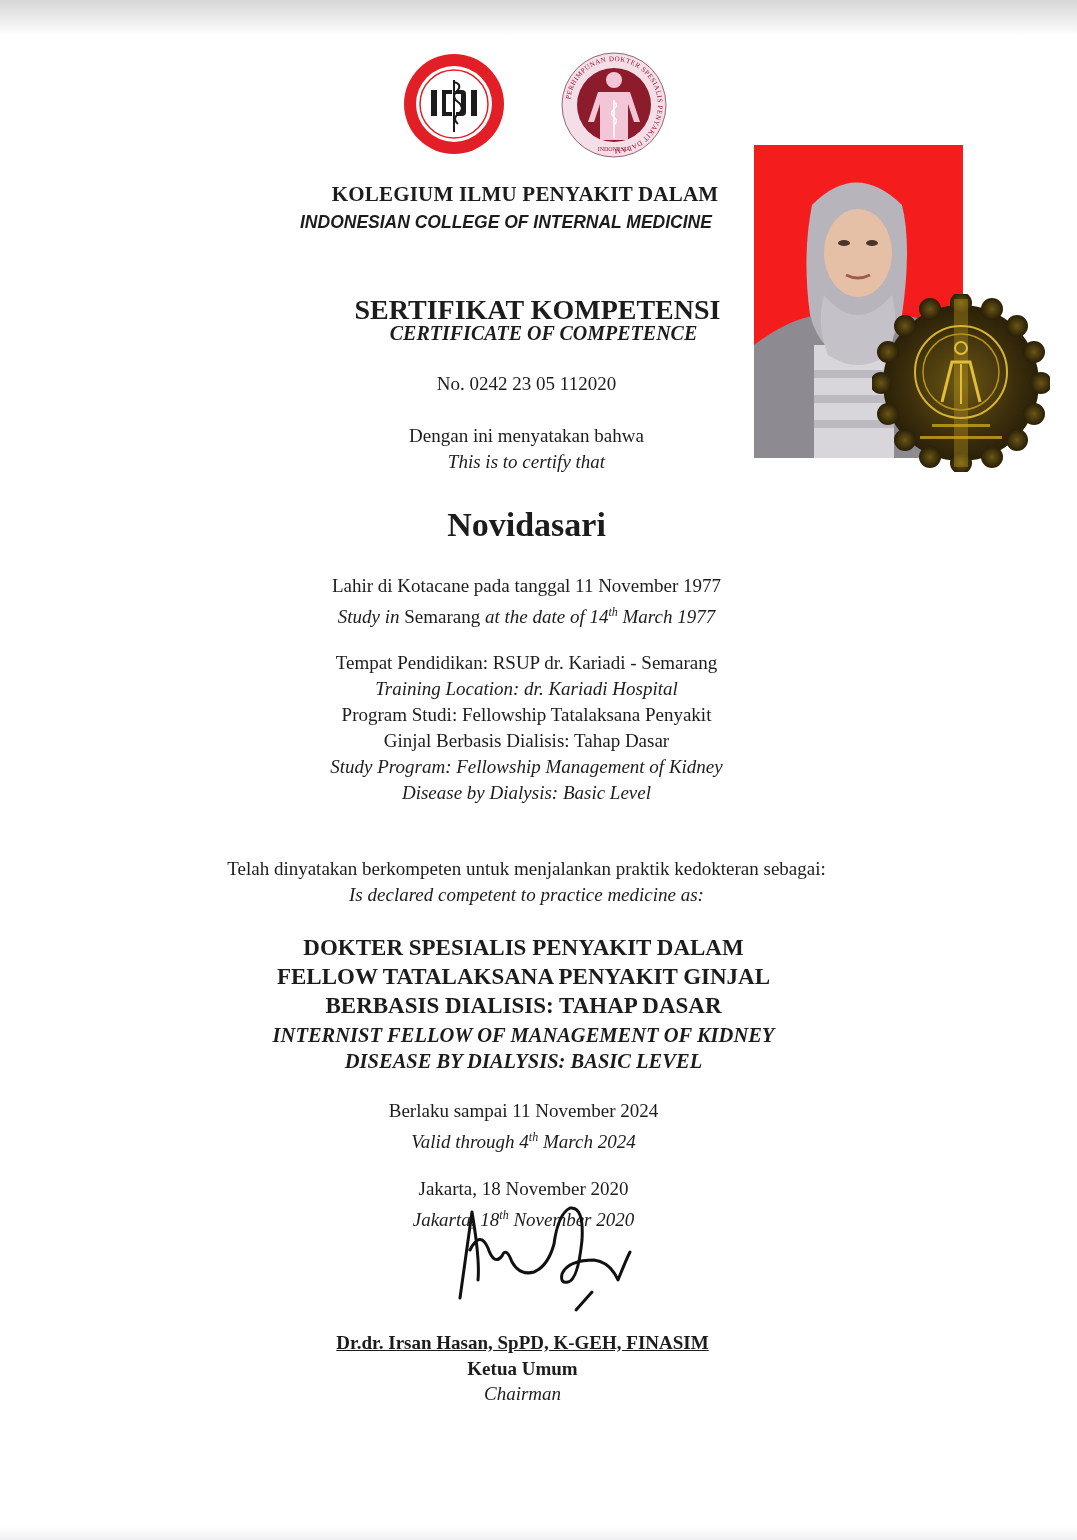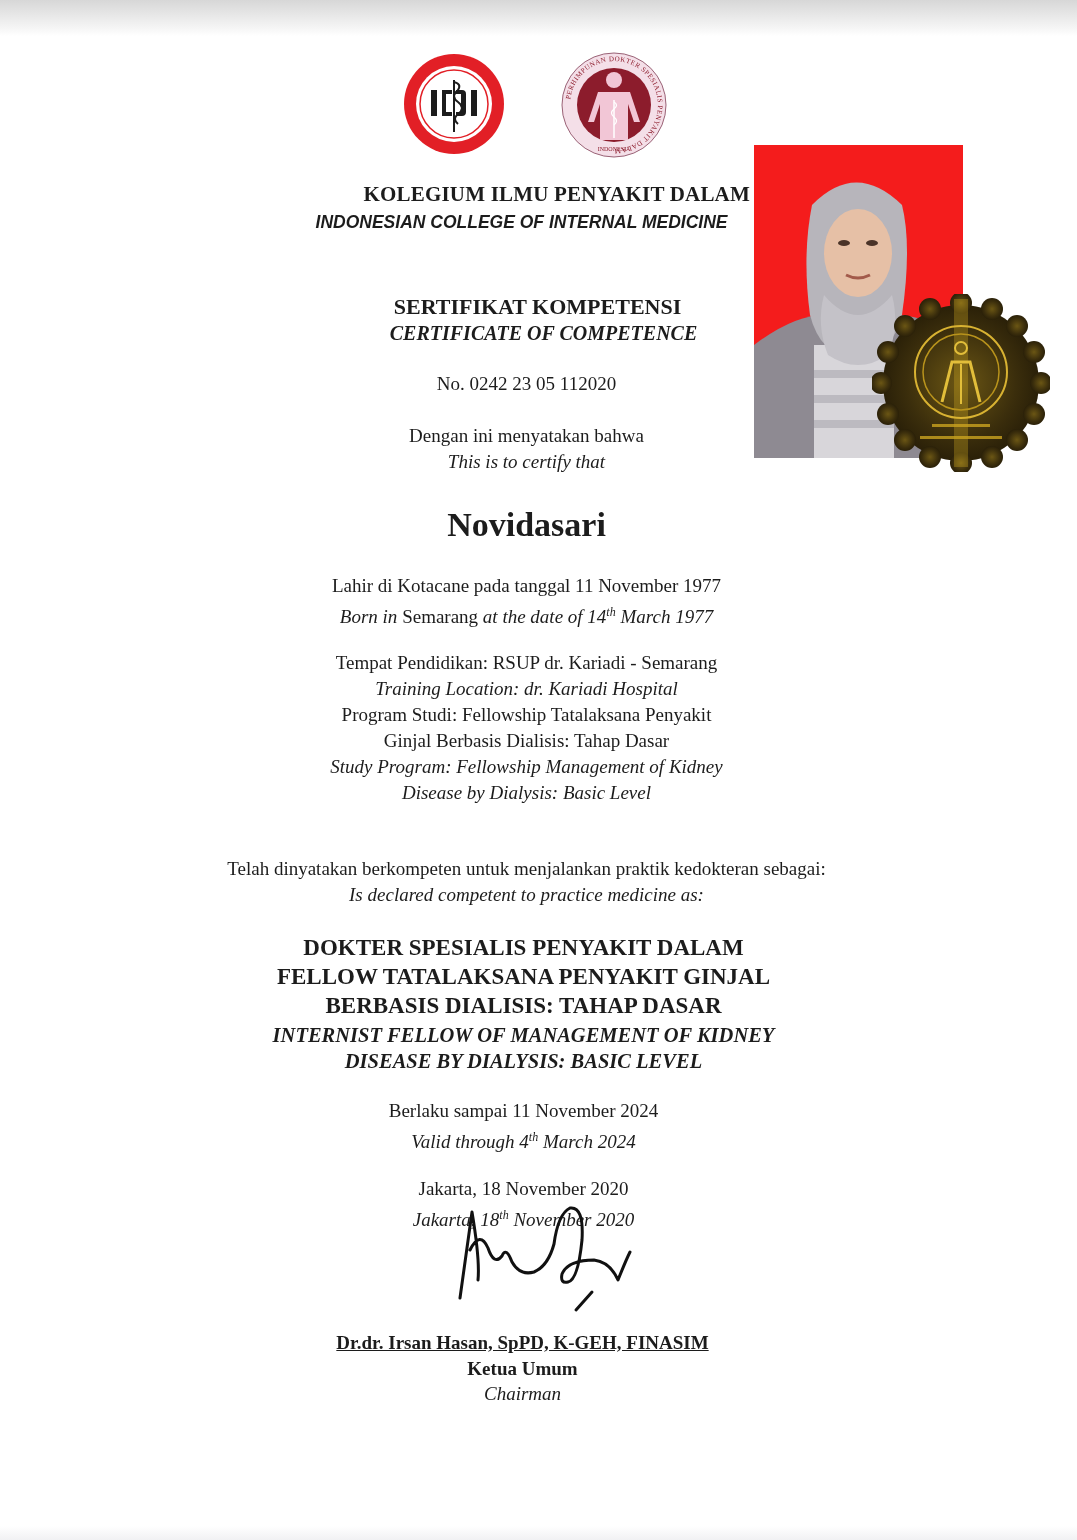--- a/index.html
+++ b/index.html
@@ -15,24 +15,24 @@
   }
   .bottom-shade {
     position: absolute; left: 0; bottom: 0; width: 1077px; height: 14px;
     background: linear-gradient(#ffffff, #f1f1f3);
   }
   .abs { position: absolute; }
   .center { text-align: center; }
   .logo-idi { left: 402px; top: 52px; width: 104px; height: 104px; }
   .logo-papdi { left: 560px; top: 52px; width: 108px; height: 106px; }
 
-  .college-id { left: 300px; top: 182px; width: 450px; font-size: 21px; font-weight: bold; letter-spacing: 0.2px; text-align: right; }
-  .college-en { left: 300px; top: 212px; width: 443px; font-family: "Liberation Sans", sans-serif; font-size: 17.5px; font-weight: bold; font-style: italic; text-align: center; }
+  .college-id { left: 300px; top: 182px; width: 450px; font-size: 21px; font-weight: bold; letter-spacing: 0.2px; text-align: center; }
+  .college-en { left: 300px; top: 212px; width: 443px; font-family: "Liberation Sans", sans-serif; font-size: 17.5px; font-weight: bold; font-style: italic; text-align: left; }
 
-  .cert-title { left: 300px; top: 294px; width: 475px; font-size: 22px; font-weight: bold; }
+  .cert-title { left: 300px; top: 294px; width: 475px; font-size: 28px; font-weight: bold; }
   .cert-subtitle { left: 296px; top: 322px; width: 495px; font-size: 20px; font-weight: bold; font-style: italic; }
 
   .line { position: absolute; left: 0; width: 1077px; text-align: center; font-size: 19px; line-height: 26px; }
   .it { font-style: italic; }
   .b { font-weight: bold; }
 
   .photo {
     position: absolute; left: 754px; top: 145px; width: 209px; height: 313px;
     background: #f41c1c; overflow: hidden;
   }
@@ -143,21 +143,21 @@
 <div class="abs cert-subtitle center">CERTIFICATE OF COMPETENCE</div>
 
 <div class="line" style="top:371px; left:-12px;">No. 0242 23 05 112020</div>
 <div class="line" style="top:423px; left:-12px;">Dengan ini menyatakan bahwa</div>
 <div class="line it" style="top:449px; left:-12px;">This is to certify that</div>
 
 <div class="line name" style="top:505px; left:-12px;">Novidasari</div>
 
 <div class="line" style="top:573px; left:-12px;">Lahir di Kotacane pada tanggal 11 November 1977</div>
 <div class="line" style="top:599px; left:-12px;">
-  <span class="it">Born in</span>
+  <span class="it">Study in</span>
   <span>Semarang</span>
   <span class="it">at the date of 14</span><sup class="it" style="font-size:12px;">th</sup>
   <span class="it">March 1977</span>
 </div>
 
 <div class="line" style="top:650px; left:-12px;">Tempat Pendidikan: RSUP dr. Kariadi - Semarang</div>
 <div class="line it" style="top:676px; left:-12px;">Training Location: dr. Kariadi Hospital</div>
 <div class="line" style="top:702px; left:-12px;">Program Studi: Fellowship Tatalaksana Penyakit</div>
 <div class="line" style="top:728px; left:-12px;">Ginjal Berbasis Dialisis: Tahap Dasar</div>
 <div class="line it" style="top:754px; left:-12px;">Study Program: Fellowship Management of Kidney</div>

